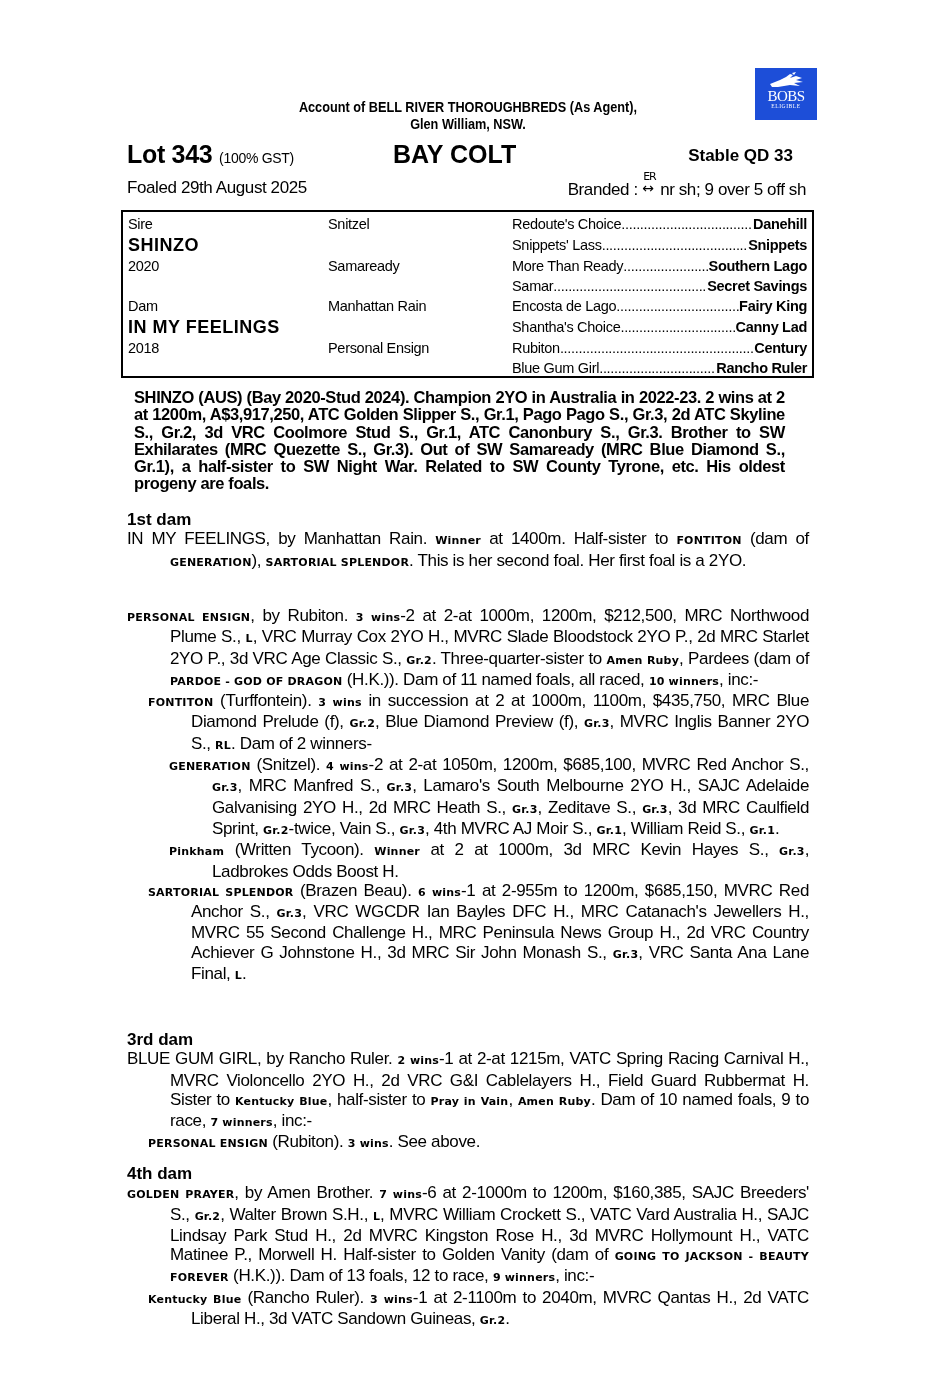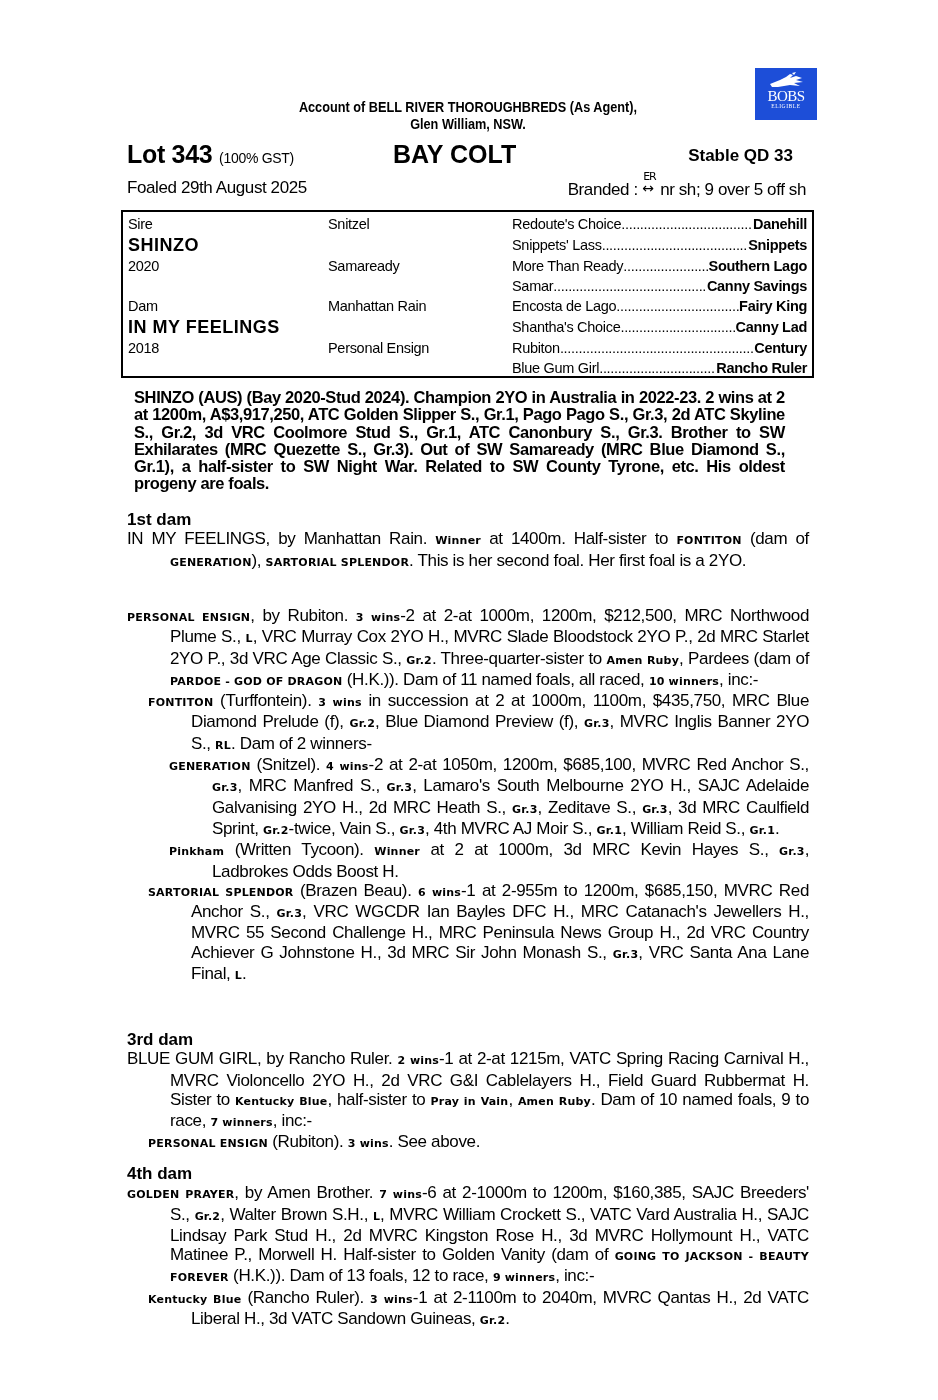--- a/index.html
+++ b/index.html
@@ -103,21 +103,21 @@
       <span class="b">Snippets</span>
     </div>
   <div class="gp" style="top:45px;">
       <span class="a">More Than Ready</span>
       <span class="dots"></span>
       <span class="b">Southern Lago</span>
     </div>
   <div class="gp" style="top:65px;">
       <span class="a">Samar</span>
       <span class="dots"></span>
-      <span class="b">Canny Savings</span>
+      <span class="b">Secret Savings</span>
     </div>
   <div class="gp" style="top:85px;">
       <span class="a">Encosta de Lago</span>
       <span class="dots"></span>
       <span class="b">Fairy King</span>
     </div>
   <div class="gp" style="top:106px;">
       <span class="a">Shantha's Choice</span>
       <span class="dots"></span>
       <span class="b">Canny Lad</span>

